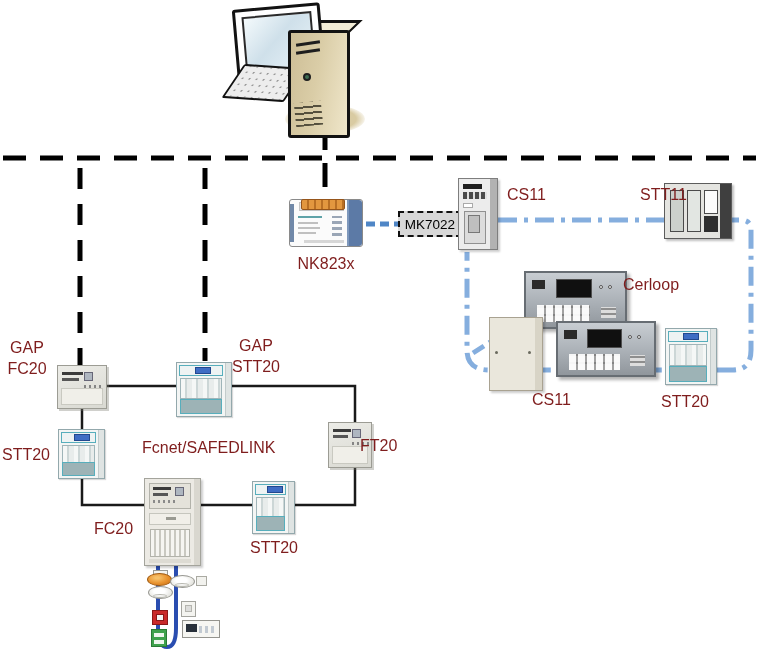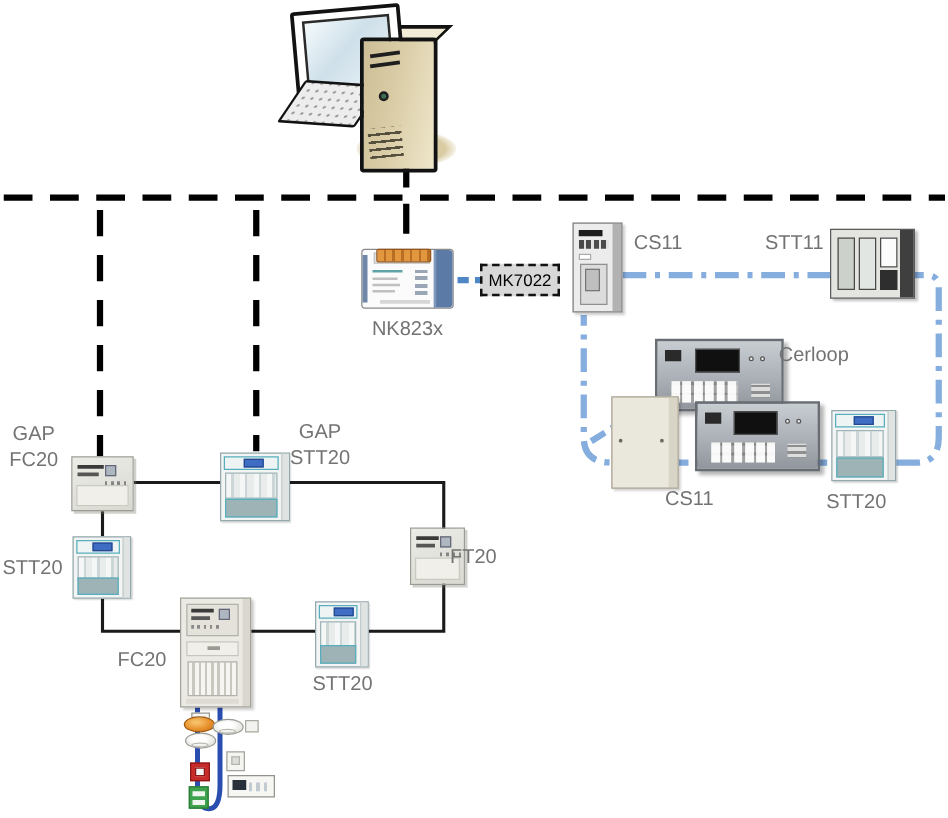--- a/index.html
+++ b/index.html
@@ -2,21 +2,21 @@
 <html><head>
 <meta charset="utf-8">
 <style>
 *{margin:0;padding:0;box-sizing:border-box}
 html,body{background:#fff}
 body{font-family:"Liberation Sans",sans-serif}
 .stage{position:relative;width:758px;height:654px;background:#fff;overflow:hidden}
 svg.wires{position:absolute;left:0;top:0;z-index:1}
 .dev{position:absolute;z-index:2}
 .dev i{position:absolute;display:block}
-.lbl{position:absolute;z-index:3;color:#737373;font-size:16px;line-height:21px;white-space:nowrap}
+.lbl{position:absolute;z-index:3;color:#7f1d1d;font-size:16px;line-height:21px;white-space:nowrap}
 .lbl.center{text-align:center}
 
 
 .pc-shadow{left:52px;top:100px;width:80px;height:30px;background:radial-gradient(ellipse at center,#d9cba2 55%,rgba(217,203,162,0) 75%);border-radius:50%}
 .pc-mon{left:2px;top:2px;width:88px;height:78px;background:#fff;border:3px solid #121212;border-radius:3px;transform:rotate(-5deg)}
 .pc-scr{left:6px;top:5px;right:6px;bottom:9px;background:linear-gradient(135deg,#f4fafc 0%,#cfe0ea 45%,#e9f3f8 100%);border:2px solid #2a2a2a}
 .pc-stand{left:40px;top:79px;width:26px;height:11px;background:#e2e2e2;border:2px solid #121212;transform:skewX(-24deg)}
 .pc-kbd{left:0px;top:62px;width:62px;height:34px;background:#ededed;border:2px solid #121212;border-radius:2px;transform:skew(-34deg,4deg);background-image:radial-gradient(#9a9a9a 1px,transparent 1.4px);background-size:7px 6px;background-position:2px 3px}
 .pc-tower{left:55px;top:26px;width:62px;height:108px;background:linear-gradient(100deg,#cdbe96 0%,#dacda7 45%,#efe6ca 100%);border:3px solid #121212;border-radius:3px}
 .pc-ttop{left:10px;top:-13px;width:54px;height:15px;background:#f2ecd6;border:3px solid #121212;transform:skewX(-46deg);z-index:-1}
@@ -159,41 +159,41 @@
     <i class="n-orange"></i>
     <i class="n-t1"></i>
     <i class="n-t2"></i>
     <i class="n-t3"></i>
     <i class="n-t4"></i>
     <i class="n-sq"></i>
     <i class="n-base"></i>
   </div>
   <div class="lbl center" style="left:289px;top:253px;width:74px">NK823x</div>
 
-  <div class="mkbox" style="left:384px;top:211px;width:64px;height:26px">
+  <div class="mkbox" style="left:398px;top:211px;width:64px;height:26px">
     <span>MK7022</span>
   </div>
 
   <div class="dev cs11" style="left:458px;top:178px;width:40px;height:72px">
     <i class="c-disp"></i>
     <i class="c-keys"></i>
     <i class="c-lbl"></i>
     <i class="c-door">
         <i class="c-inner"></i>
       </i>
   </div>
   <div class="lbl" style="left:507px;top:184px">CS11</div>
 
   <div class="dev stt11" style="left:664px;top:183px;width:68px;height:56px">
     <i class="t-w1"></i>
     <i class="t-w2"></i>
     <i class="t-w3"></i>
     <i class="t-w3b"></i>
   </div>
-  <div class="lbl" style="left:612px;top:184px">STT11</div>
+  <div class="lbl" style="left:640px;top:184px">STT11</div>
 
   <div class="lbl" style="left:623px;top:274px">Cerloop</div>
   <div class="dev term" style="left:524px;top:271px;width:103px;height:58px">
     <i class="m-chip"></i>
     <i class="m-scr"></i>
     <i class="m-keys"></i>
     <i class="m-led1"></i>
     <i class="m-led2"></i>
     <i class="m-sbtn"></i>
   </div>
@@ -245,20 +245,21 @@
 
   <div class="lbl" style="left:2px;top:444px">STT20</div>
   <div class="dev stt20" style="left:58px;top:429px;width:47px;height:50px">
     <i class="s-side"></i>
     <i class="s-top"></i>
     <i class="s-disp"></i>
     <i class="s-slots"></i>
     <i class="s-lower"></i>
   </div>
 
+  <div class="lbl" style="left:142px;top:437px">Fcnet/SAFEDLINK</div>
 
   <div class="dev fcp" style="left:328px;top:422px;width:44px;height:46px">
     <i class="f-b1"></i>
     <i class="f-b2"></i>
     <i class="f-scr"></i>
     <i class="f-dots"></i>
     <i class="f-low"></i>
   </div>
   <div class="lbl" style="left:360px;top:435px">FT20</div>
 

